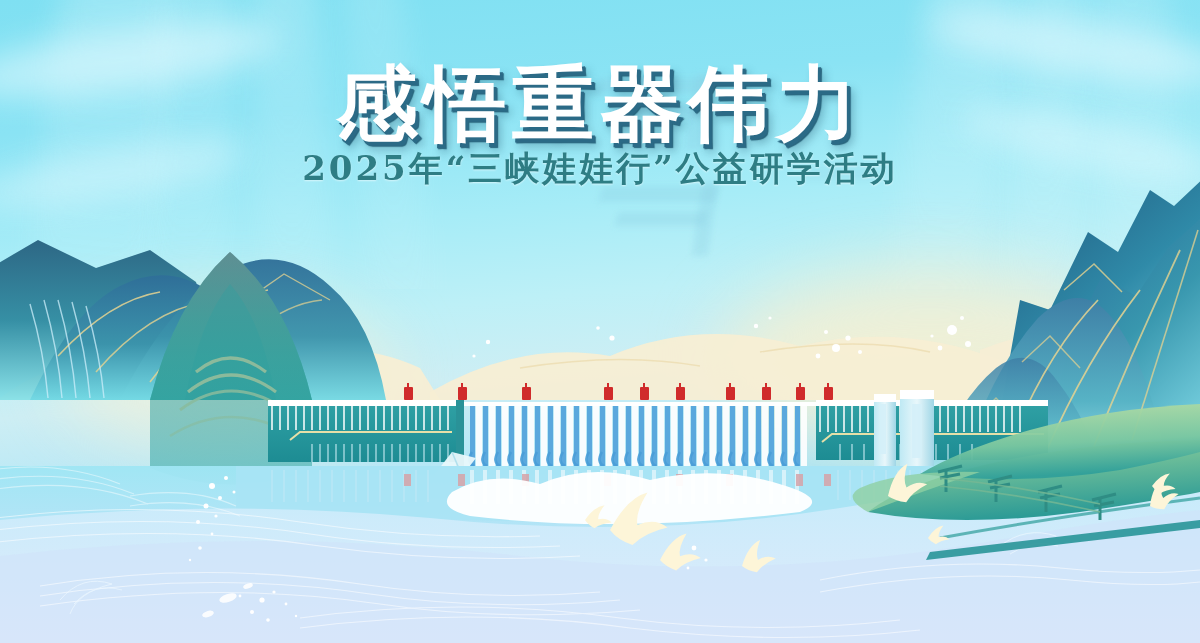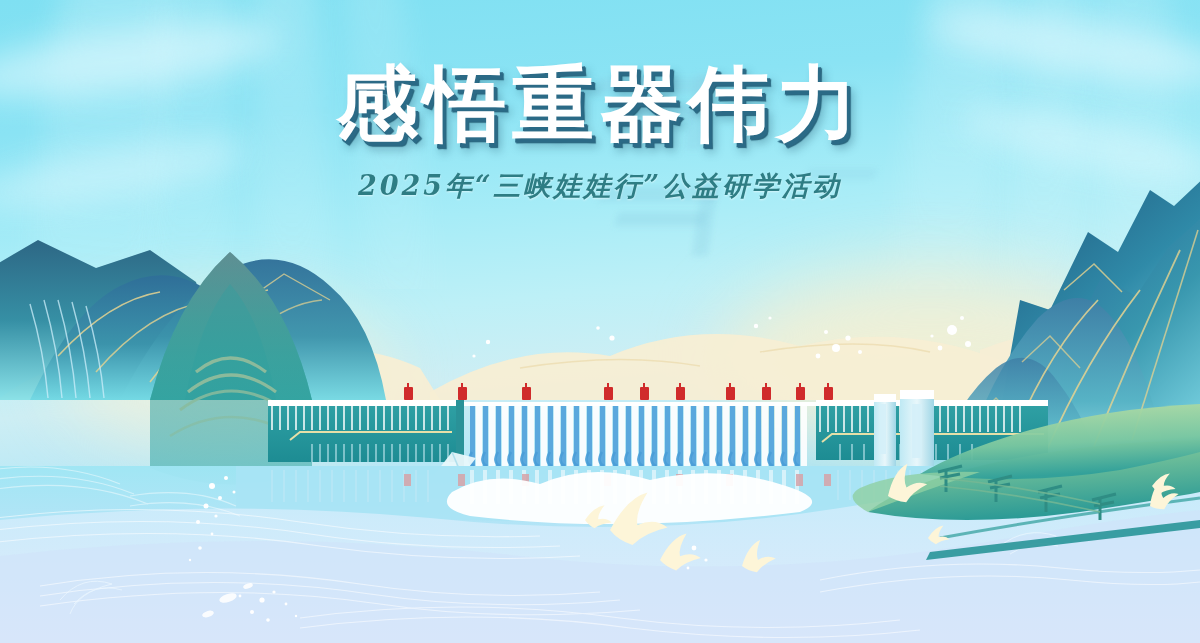--- a/index.html
+++ b/index.html
@@ -30,25 +30,23 @@
   .tline{
     font-family:"DejaVu Sans","Liberation Sans",sans-serif;
     font-weight:700;color:#ffffff;font-size:82px;line-height:84px;
     letter-spacing:6px;
     text-shadow:
        3px 4px 0 #2b6a86,
        4px 5px 1px rgba(26,83,108,.85),
        6px 8px 10px rgba(20,70,95,.35);
   }
   .subtitle{
-    margin-top:22px;
     font-family:"DejaVu Serif","Liberation Serif",serif;
-    font-weight:700;font-size:27px;letter-spacing:3px;color:#2e7d84;
+    font-weight:700;font-size:34px;letter-spacing:3px;color:#2e7d84;
     text-shadow:0 1px 2px rgba(255,255,255,.55);
-    font-style:italic;
   }
 
   
   .dam{position:absolute;left:0;top:0;width:1200px;height:643px;z-index:25;pointer-events:none;}
 </style>
 </head>
 <body>
 
 <div class="banner">
 

